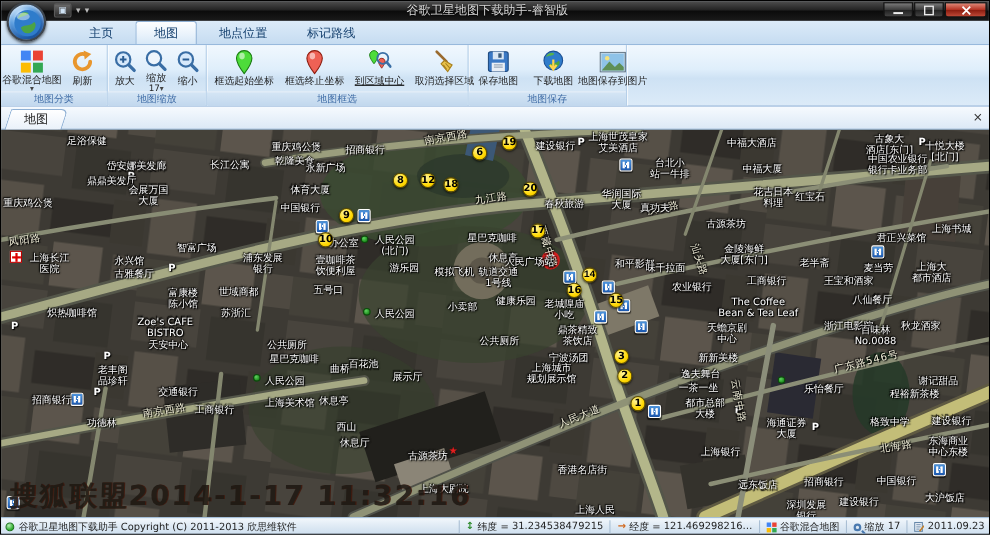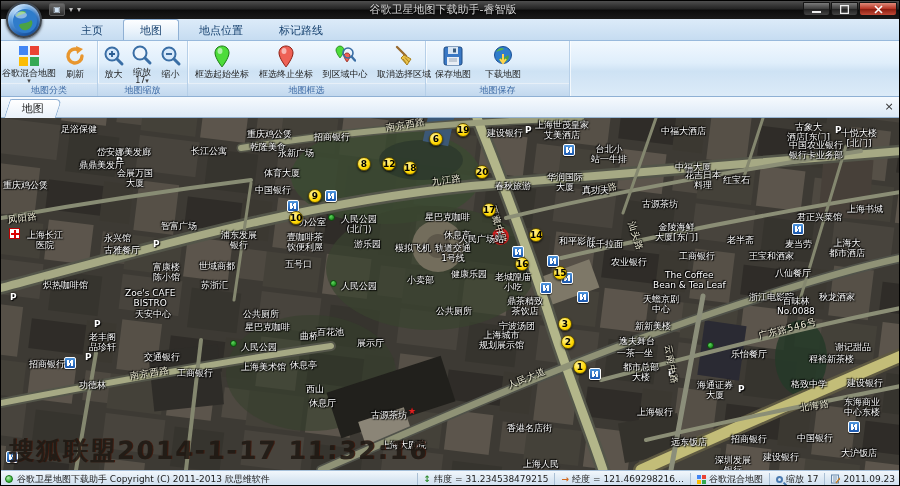--- a/index.html
+++ b/index.html
@@ -211,21 +211,21 @@
       </div>
       <div class="rbtn" style="min-width:64px;">
         <span class="ric">
           <svg width="16" height="23">
               <path d="M8,1 C12,1 15,4 15,8 C15,13 8,22 8,22 C8,22 1,13 1,8 C1,4 4,1 8,1 Z" fill="#ee6155" stroke="#8c1d10" stroke-width="1"></path>
               <ellipse cx="6" cy="6" rx="2.5" ry="3" fill="rgba(255,255,255,.55)"></ellipse>
             </svg>
         </span>
         <span class="rlab">框选终止坐标</span>
       </div>
-      <div class="rbtn" style="min-width:54px;">
+      <div class="rbtn" style="min-width:54px;text-decoration:underline;">
         <span class="ric">
           <svg width="22" height="23">
               <path d="M6,1 C8,1 10,3 10,5 C10,8 6,13 6,13 C6,13 2,8 2,5 C2,3 4,1 6,1 Z" fill="#4ddc3a" stroke="#1a7a12" stroke-width="0.8"></path>
               <path d="M13,8 C15,8 16,9.5 16,11 C16,13 13,17 13,17 C13,17 10,13 10,11 C10,9.5 11,8 13,8 Z" fill="#ee6155" stroke="#8c1d10" stroke-width="0.8"></path>
               <circle cx="14" cy="8" r="5" fill="none" stroke="#3a6ea5" stroke-width="1.6"></circle>
               <path d="M17.5,11.5 L21,15.5" stroke="#3a6ea5" stroke-width="2.4" stroke-linecap="round"></path>
             </svg>
         </span>
         <span class="rlab">到区域中心</span>
       </div>
@@ -258,20 +258,31 @@
       <div class="rbtn" style="min-width:50px;">
         <span class="ric">
           <svg width="22" height="22">
               <circle cx="11" cy="10" r="8.5" fill="#2f7ccb" stroke="#1a4f94"></circle>
               <path d="M4,7 C7,5 10,6 12,4 C10,2 6,3 4,7 Z" fill="#58b14c"></path>
               <path d="M7,14 C10,12 14,13 16,10 C18,12 16,16 12,17.5 C9,18 7.5,16.5 7,14 Z" fill="#4ba344"></path>
               <path d="M11,9 v8 M8,14 l3,4 l3,-4" stroke="#ffd34d" stroke-width="2" fill="none"></path>
             </svg>
         </span>
         <span class="rlab">下载地图</span>
+      </div>
+      <div class="rbtn" style="min-width:58px;">
+        <span class="ric">
+          <svg width="24" height="19">
+              <rect x="0.5" y="0.5" width="23" height="18" fill="#bcd6ea" stroke="#5b6b78"></rect>
+              <rect x="2" y="2" width="20" height="15" fill="#8fc3e8"></rect>
+              <circle cx="7" cy="6" r="2" fill="#f5e27a"></circle>
+              <path d="M2,17 L9,9 L14,14 L18,10 L22,14 L22,17 Z" fill="#5f8f56"></path>
+            </svg>
+        </span>
+        <span class="rlab">地图保存到图片</span>
       </div>
       <div class="rgroup-label">地图保存</div>
     </div>
 
     <div style="flex:1;"></div>
   </div>
 
   <div class="docstrip">
     <div class="doctab">
         <span>地图</span>
@@ -505,21 +516,21 @@
         <span class="poi" style="left: 316px; top: 209px;">百花池</span>
         <span class="poi" style="left: 356px; top: 220px;">展示厅</span>
         <span class="poi" style="left: 289px; top: 242px;">休息亭</span>
         <span class="poi" style="left: 305px; top: 266px;">西山</span>
         <span class="poi" style="left: 308px; top: 280px;">休息厅</span>
         <span class="poi" style="left: 370px; top: 292px;">古源茶坊</span>
         <span class="poi" style="left: 380px; top: 322px;">上海大剧院</span>
         <span class="poi" style="left: 506px; top: 305px;">香港名店街</span>
         <span class="poi" style="left: 522px; top: 341px;">上海人民</span>
         <span class="poi" style="left: 660px; top: 8px;">中福大酒店</span>
-        <span class="poi" style="left: 674px; top: 44px;">中福大厦</span>
+        <span class="poi" style="left: 674px; top: 31px;">中福大厦</span>
         <span class="poi" style="left: 786px; top: 4px;">古象大
 酒店[东门]</span>
         <span class="poi" style="left: 788px; top: 22px;">中国农业银行
 银行卡业务部</span>
         <span class="poi" style="left: 840px; top: 10px;">十悦大楼
 [北门]</span>
         <span class="poi" style="left: 590px; top: 26px;">台北小
 站一牛排</span>
         <span class="poi" style="left: 581px; top: 67px;">真功夫</span>
         <span class="poi" style="left: 684px; top: 52px;">花吉日本
@@ -574,21 +585,21 @@
     <div class="layer">
 
     <span class="marker" style="left: 579px; top: 249px;">1</span>
         <span class="marker" style="left: 567px; top: 224px;">2</span>
         <span class="marker" style="left: 564px; top: 206px;">3</span>
         <span class="marker" style="left: 435px; top: 21px;">6</span>
         <span class="marker" style="left: 363px; top: 46px;">8</span>
         <span class="marker" style="left: 314px; top: 78px;">9</span>
         <span class="marker" style="left: 295px; top: 100px;">10</span>
         <span class="marker" style="left: 388px; top: 46px;">12</span>
-        <span class="marker" style="left: 535px; top: 117px;">14</span>
+        <span class="marker" style="left: 535px; top: 132px; font-family: Liberation Mono, monospace;">14</span>
         <span class="marker" style="left: 559px; top: 155px;">15</span>
         <span class="marker" style="left: 521px; top: 146px;">16</span>
         <span class="marker" style="left: 488px; top: 92px;">17</span>
         <span class="marker" style="left: 409px; top: 50px;">18</span>
         <span class="marker" style="left: 462px; top: 12px;">19</span>
         <span class="marker" style="left: 481px; top: 54px;">20</span>
       </div>
 
     <div class="watermark" style="left:8px;top:316px;">搜狐联盟2014-1-17 11:32:16</div>
   </div>

